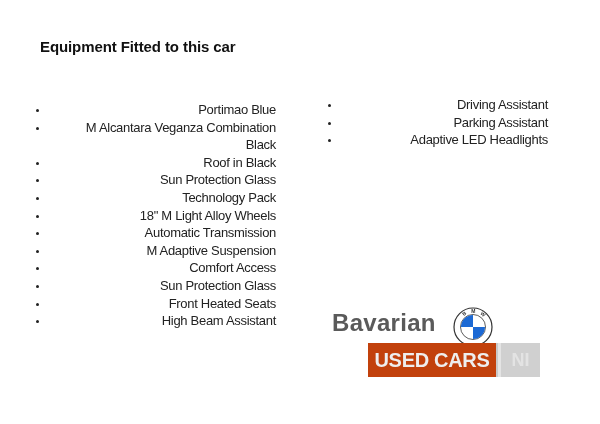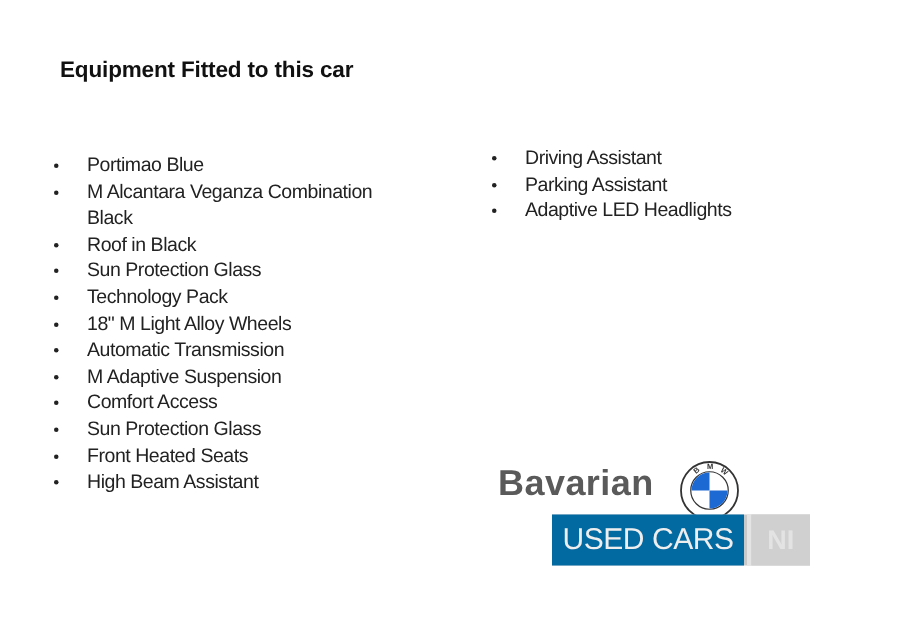--- a/index.html
+++ b/index.html
@@ -4,21 +4,21 @@
 <style>
   html, body { margin: 0; padding: 0; }
   body {
     width: 600px; height: 424px; background: #ffffff; position: relative; overflow: hidden;
     font-family: "Liberation Sans", sans-serif; color: #1a1a1a;
   }
   .title {
     position: absolute; left: 40px; top: 38px; font-size: 15px; font-weight: bold; color: #111;
     letter-spacing: -0.1px;
   }
-  ul.list { list-style: none; margin: 0; padding: 0; position: absolute; }
+  ul.list { list-style: none; margin: 0; padding: 0; position: absolute; text-align: right; }
   ul.list li {
     position: relative; padding-left: 22px; font-size: 13px; line-height: 17.6px; color: #222;
     letter-spacing: -0.3px;
   }
   ul.list li .bullet {
     position: absolute; left: 0; top: 8px; width: 3px; height: 3px; background: #222; border-radius: 50%;
   }
   #left-list { left: 36px; top: 101px; width: 240px; }
   #right-list { left: 328px; top: 96px; width: 220px; }
 
@@ -26,22 +26,22 @@
   .logo .bavarian {
     position: absolute; left: 0; top: 4px; font-size: 24px; font-weight: bold; color: #5a5a5a;
     letter-spacing: 0.3px;
   }
   .logo .bmw { position: absolute; left: 121px; top: 2px; width: 40px; height: 40px; }
   .logo .used-bar {
     position: absolute; left: 36px; top: 38px; width: 172px; height: 34px; background: #c9c9c9;
   }
   .logo .used {
     position: absolute; left: 36px; top: 38px; width: 128px; height: 34px; line-height: 34px;
-    text-align: center; font-size: 20px; font-weight: normal; color: #eeeeee; letter-spacing: -0.3px;
-    background: #0369a1;
+    text-align: center; font-size: 20px; font-weight: bold; color: #eeeeee; letter-spacing: -0.3px;
+    background: #c2410c;
   }
   .logo .divider { position: absolute; left: 166px; top: 38px; width: 3px; height: 34px; background: #e4e4e4; }
   .logo .ni {
     position: absolute; left: 169px; top: 38px; width: 39px; height: 34px; line-height: 34px;
     text-align: center; font-size: 18px; font-weight: bold; color: #e3e3e3; background: #d0d0d0;
   }
 </style>
 </head>
 <body>
 

